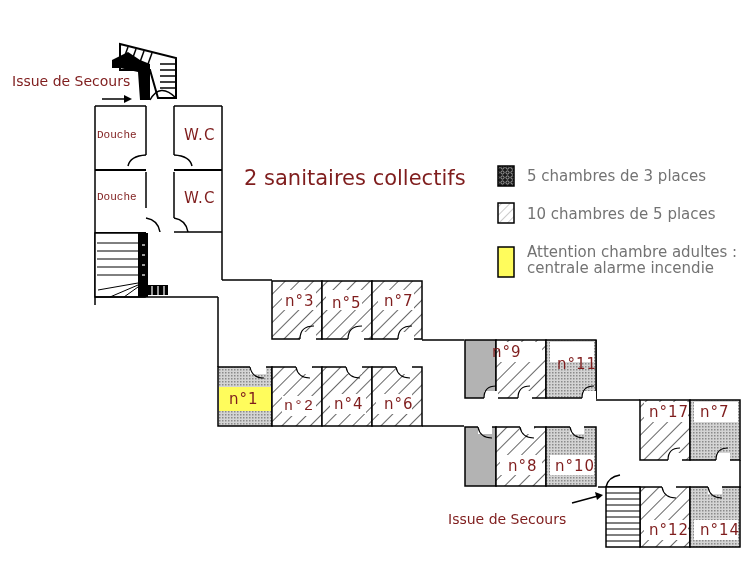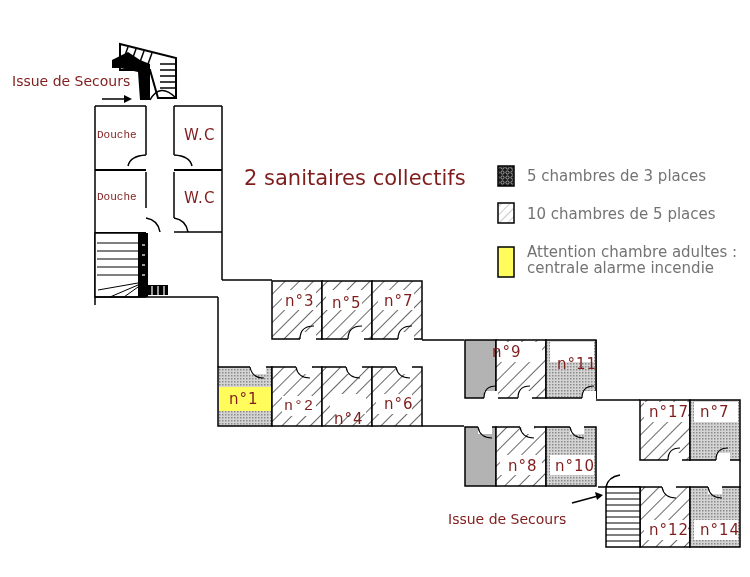--- a/index.html
+++ b/index.html
@@ -268,21 +268,21 @@
 <div class="lbl exit-lbl" style="left:12px;top:74px;">Issue de Secours</div>
 <div class="lbl small-lbl" style="left:97px;top:130px;">Douche</div>
 <div class="lbl small-lbl" style="left:97px;top:192px;">Douche</div>
 <div class="lbl room-lbl" style="left:184px;top:128px;">W.C</div>
 <div class="lbl room-lbl" style="left:184px;top:191px;">W.C</div>
 <div class="lbl caption" style="left:244px;top:168px;">2 sanitaires collectifs</div>
 
 <div class="lbl room-lbl" style="left:229px;top:392px;">n°1</div>
 <div class="lbl room-lbl" style="left:284px;top:399px;font-family:Liberation Mono, monospace;">n°2</div>
 <div class="lbl room-lbl" style="left:285px;top:294px;">n°3</div>
-<div class="lbl room-lbl" style="left:334px;top:397px;margin-top:15px;">n°4</div>
+<div class="lbl room-lbl" style="left:334px;top:397px;">n°4</div>
 <div class="lbl room-lbl" style="left:332px;top:296px;">n°5</div>
 <div class="lbl room-lbl" style="left:384px;top:397px;">n°6</div>
 <div class="lbl room-lbl" style="left:384px;top:294px;">n°7</div>
 <div class="lbl room-lbl" style="left:508px;top:459px;">n°8</div>
 <div class="lbl room-lbl" style="left:492px;top:345px;">n°9</div>
 <div class="lbl room-lbl" style="left:555px;top:459px;">n°10</div>
 <div class="lbl room-lbl" style="left:557px;top:345px;margin-top:12px;">n°11</div>
 <div class="lbl room-lbl" style="left:649px;top:523px;">n°12</div>
 <div class="lbl room-lbl" style="left:649px;top:405px;">n°17</div>
 <div class="lbl room-lbl" style="left:700px;top:523px;">n°14</div>

